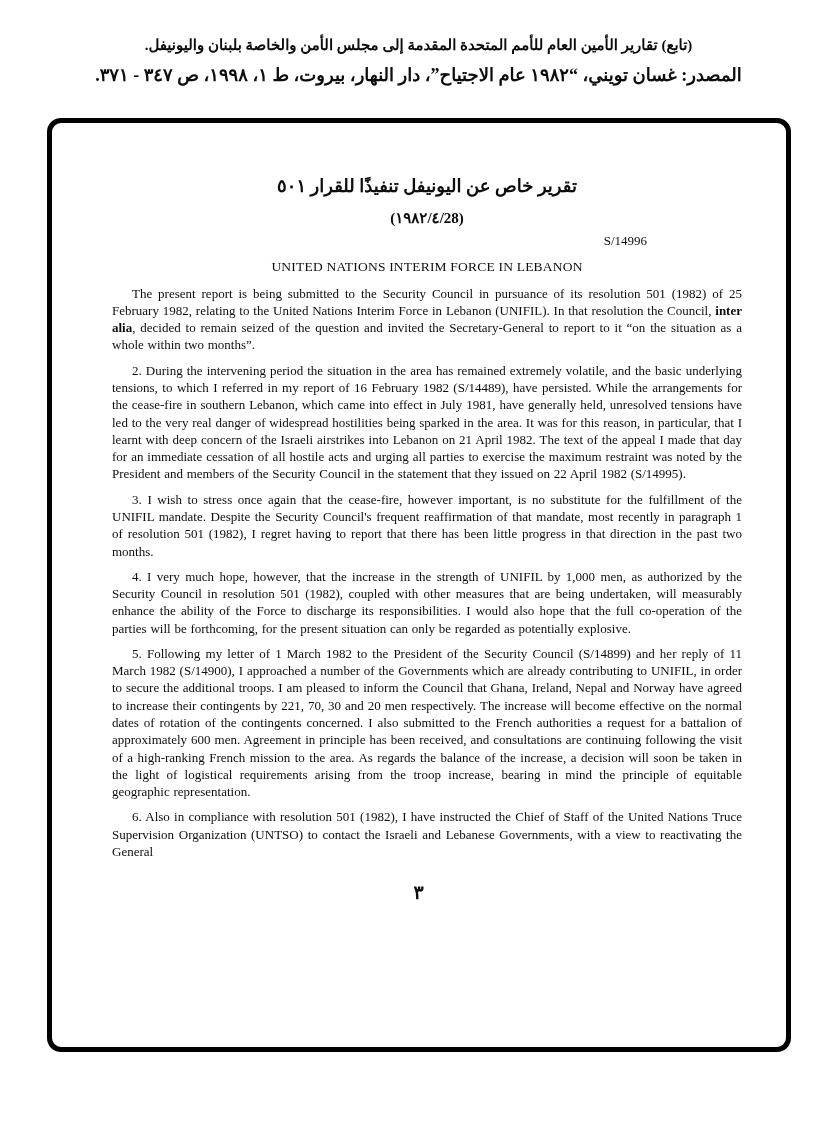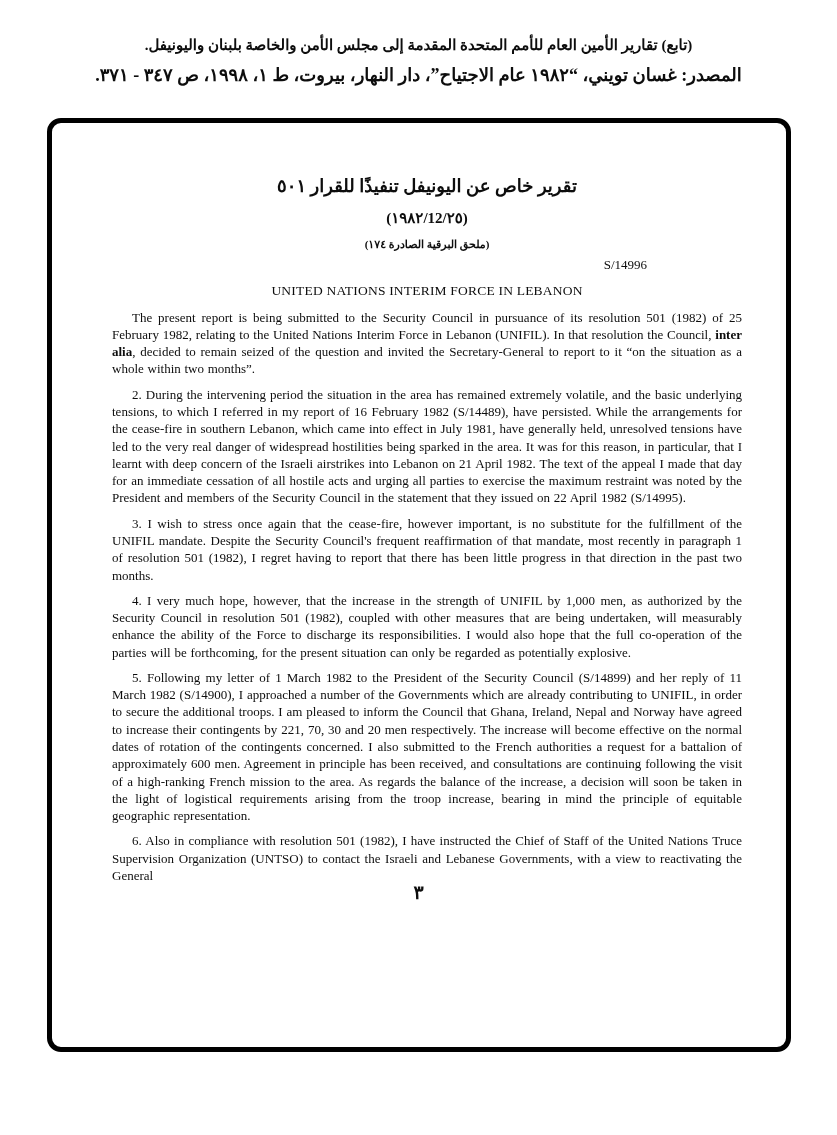--- a/index.html
+++ b/index.html
@@ -72,22 +72,21 @@
 
   <header class="arabic-header">
     <div class="line1">(تابع) تقارير الأمين العام للأمم المتحدة المقدمة إلى مجلس الأمن والخاصة بلبنان واليونيفل.</div>
     <div class="line2">المصدر: غسان تويني، “١٩٨٢ عام الاجتياح”، دار النهار، بيروت، ط ١، ١٩٩٨، ص ٣٤٧ - ٣٧١.</div>
   </header>
 
   <div class="green-frame">
     <div class="doc">
 
       <div class="ar-title">تقرير خاص عن اليونيفل تنفيذًا للقرار ٥٠١</div>
-      <div class="ar-date" dir="ltr">(١٩٨٢/12/٢٥)</div>
-      <div class="ar-note">(ملحق البرقية الصادرة ١٧٤)</div>
+      <div class="ar-date" dir="ltr">(١٩٨٢/٤/28)</div>
 
       <div class="doc-number">S/14996</div>
 
       <div class="doc-title">
         <div>UNITED NATIONS INTERIM FORCE IN LEBANON</div>
       </div>
 
       <div class="body-text">
         <p class="para"><span>The present report is being submitted to the Security Council in pursuance of its resolution 501 (1982) of 25 February 1982, relating to the United Nations Interim Force in Lebanon (UNIFIL). In that resolution the Council, </span><b>inter alia</b><span>, decided to remain seized of the question and invited the Secretary-General to report to it “on the situation as a whole within two months”.</span></p>
         <p class="para">2.  During the intervening period the situation in the area has remained extremely volatile, and the basic underlying tensions, to which I referred in my report of 16 February 1982 (S/14489), have persisted. While the arrangements for the cease-fire in southern Lebanon, which came into effect in July 1981, have generally held, unresolved tensions have led to the very real danger of widespread hostilities being sparked in the area. It was for this reason, in particular, that I learnt with deep concern of the Israeli airstrikes into Lebanon on 21 April 1982. The text of the appeal I made that day for an immediate cessation of all hostile acts and urging all parties to exercise the maximum restraint was noted by the President and members of the Security Council in the statement that they issued on 22 April 1982 (S/14995).</p>

